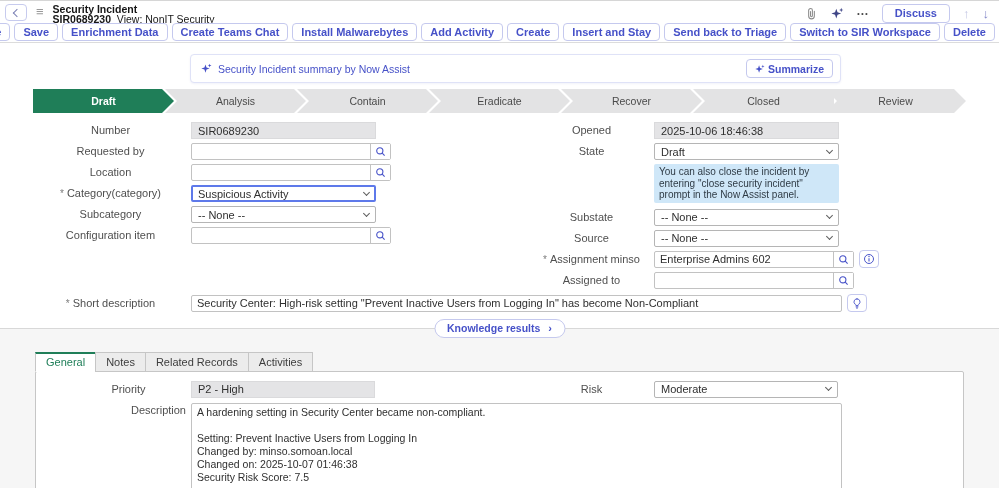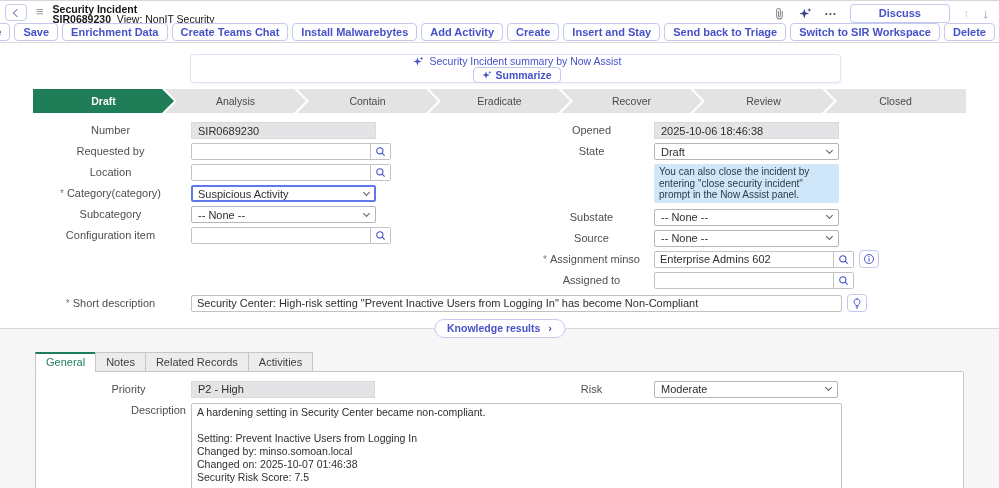--- a/index.html
+++ b/index.html
@@ -15,27 +15,27 @@
   .header-top { display:flex; align-items:flex-start; padding:3px 6px 0 5px; height:20px; }
   .back-btn { width:22px; height:17px; border:1px solid #c7cbee; border-radius:4px; background:#fff; display:flex; align-items:center; justify-content:center; cursor:pointer; }
   .chev-left { width:6px; height:6px; border-left:1.5px solid #7b80b5; border-bottom:1.5px solid #7b80b5; transform:rotate(45deg); margin-left:2px; }
   .hamburger { color:#9a9a9a; font-size:13px; margin:1px 0 0 9px; line-height:14px; }
   .title-block { margin-left:9px; line-height:9px; }
   .title-main { font-weight:bold; font-size:10.5px; color:#161616; line-height:10px; }
   .title-sub { font-size:10.5px; color:#161616; line-height:11px; }
   .title-sub b { font-weight:bold; }
   .header-icons { margin-left:auto; display:flex; align-items:center; gap:13px; padding-right:4px; }
   .more-dots { font-size:12px; font-weight:bold; color:#4a4a4a; letter-spacing:0; }
-  .discuss-btn { border:1px solid #c5c9ee; border-radius:4px; background:#fff; color:#4651c8; font-weight:bold; font-size:11px; padding:2px 28px; height:19px; line-height:13px; cursor:pointer; font-family:inherit; }
+  .discuss-btn { border:1px solid #c5c9ee; border-radius:4px; background:#fff; color:#4651c8; font-weight:bold; font-size:11px; padding:2px 12px; height:19px; line-height:13px; cursor:pointer; font-family:inherit; }
   .arrow-up { color:#c3c6e4; font-size:13px; }
   .arrow-down { color:#8387c9; font-size:13px; }
   .header-actions { position:absolute; right:4px; top:22px; display:flex; gap:4px; }
   .btn { background:#fff; border:1px solid #c5c9ee; border-radius:4px; color:#4651c8; font-size:11px; font-weight:bold; padding:2px 8px; height:18px; line-height:12px; white-space:nowrap; cursor:pointer; font-family:inherit; }
   
-  .na-box { margin:11px 0 0 190px; width:651px; height:29px; border:1px solid #dfe2f7; border-radius:4px; display:flex; align-items:center; justify-content:space-between; padding:0 7px 0 10px; background:#fff; box-shadow:0 1px 2px rgba(80,90,180,.08);flex-direction:column; }
+  .na-box { margin:11px 0 0 190px; width:651px; height:29px; border:1px solid #dfe2f7; border-radius:4px; display:flex; align-items:center; justify-content:space-between; padding:0 7px 0 10px; background:#fff; box-shadow:0 1px 2px rgba(80,90,180,.08); }
   .na-left { display:flex; align-items:center; gap:6px; color:#4651c8; font-size:10.5px; }
   .summarize-btn { border:1px solid #c5c9ee; border-radius:4px; background:#fff; color:#4651c8; font-weight:bold; font-size:10.5px; height:19px; padding:1px 8px; display:flex; align-items:center; gap:3px; cursor:pointer; font-family:inherit; }
   
   .stagebar { margin:6px 33px 0; height:24px; display:flex; }
   .stage { flex:1; background:#e3e3e4; color:#4a4a4a; display:flex; align-items:center; justify-content:center; font-size:10.5px;
            clip-path: polygon(0 0, calc(100% - 12px) 0, 100% 50%, calc(100% - 12px) 100%, 0 100%, 12px 50%); margin-left:-9px; }
   .stage.first { clip-path: polygon(0 0, calc(100% - 12px) 0, 100% 50%, calc(100% - 12px) 100%, 0 100%); margin-left:0; }
   .stage.last { clip-path: polygon(0 0, 100% 0, 100% 100%, 0 100%, 12px 50%); }
   .stage.active { background:#1f7e58; color:#fff; font-weight:bold; z-index:1; }
   
@@ -146,22 +146,22 @@
     <span>Summarize</span>
   </button>
 </div>
 
 <div class="stagebar">
   <div class="stage first active">Draft</div>
   <div class="stage">Analysis</div>
   <div class="stage">Contain</div>
   <div class="stage">Eradicate</div>
   <div class="stage">Recover</div>
+  <div class="stage last">Closed</div>
   <div class="stage">Review</div>
-  <div class="stage last">Closed</div>
 </div>
 
 <div class="form-grid">
   <div class="fcol left">
     <div class="frow">
       <div class="flabel">Number</div>
       <div class="fctrl ro-field">SIR0689230</div>
     </div>
     <div class="frow">
       <div class="flabel">Requested by</div>

